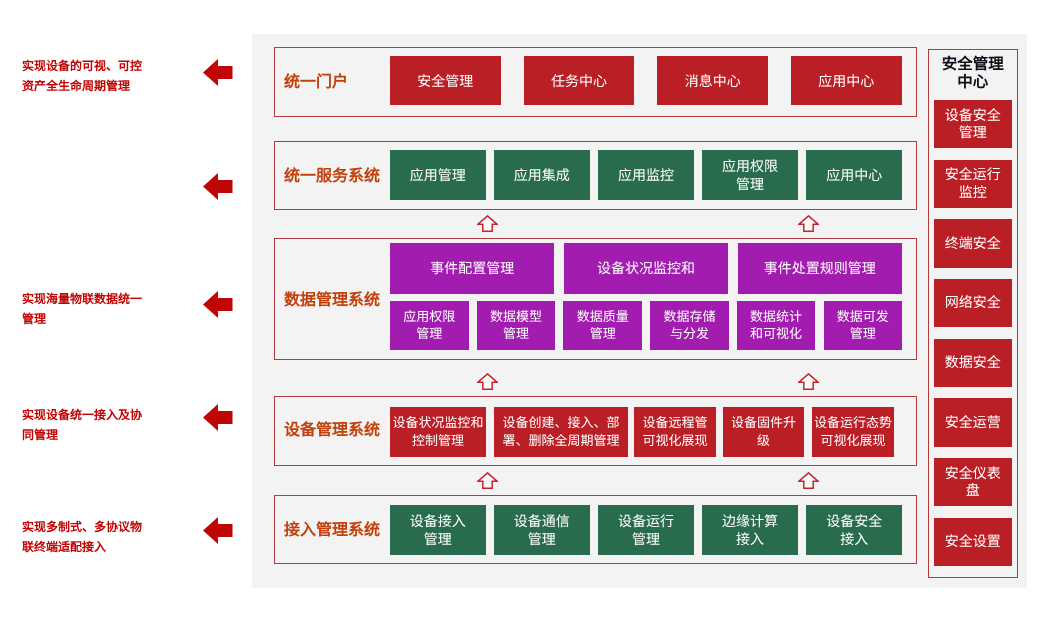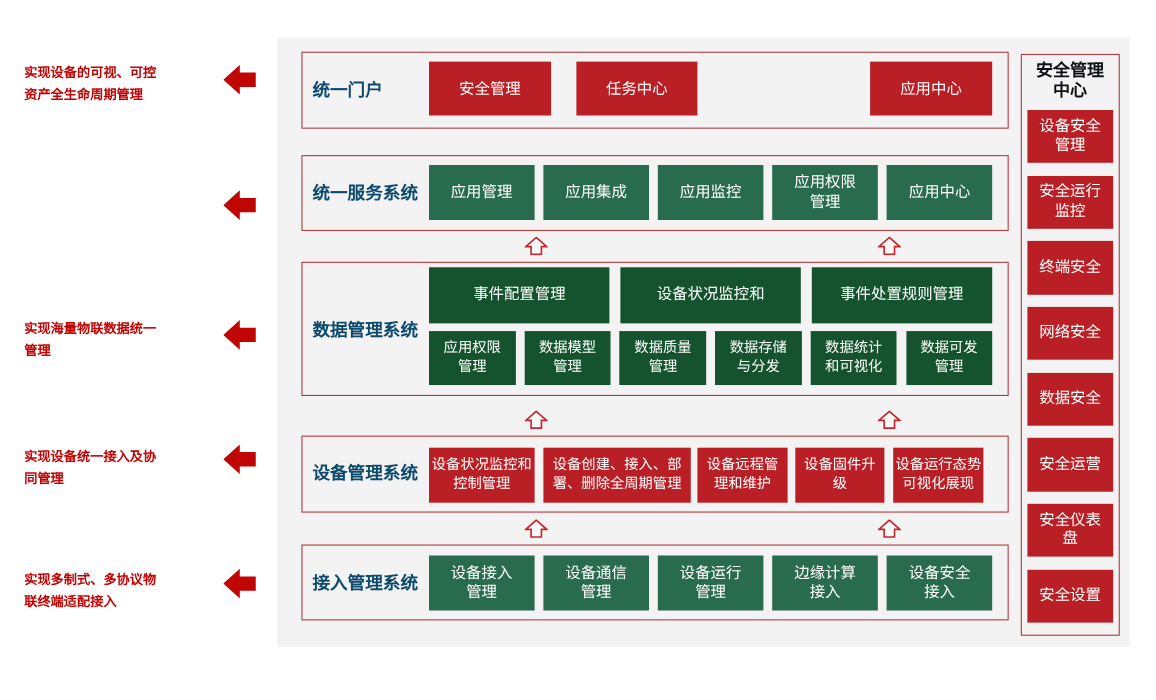--- a/index.html
+++ b/index.html
@@ -6,29 +6,29 @@
   body{
     width:1051px;height:636px;background:#ffffff;overflow:hidden;
     font-family:"DejaVu Sans","Liberation Sans",sans-serif;
     position:relative;
   }
   .page{position:absolute;left:0;top:0;width:1051px;height:636px;}
   .panel{position:absolute;left:252px;top:34px;width:775px;height:554px;background:#f4f3f3;}
   .rowbox{position:absolute;left:274px;width:643px;border:1px solid #b23b40;box-sizing:border-box;background:transparent;}
   .rowtitle{
     position:absolute;left:284px;width:102px;display:flex;align-items:center;
-    font-weight:bold;font-size:16px;color:#0c4a6e;letter-spacing:0px;line-height:19px;text-align:center;
+    font-weight:bold;font-size:16px;color:#c2410c;letter-spacing:0px;line-height:19px;text-align:center;
   }
   .btn{
     position:absolute;display:flex;align-items:center;justify-content:center;
     color:#ffffff;text-align:center;white-space:pre-line;line-height:18px;box-sizing:border-box;
   }
   .btn.red{background:#ba1f26;}
   .btn.green{background:#296b4d;}
-  .btn.blue{background:#14532d;}
+  .btn.blue{background:#a21caf;}
   .f14{font-size:14px;}
   .f13{font-size:13px;line-height:17.5px;}
   .ann{
     position:absolute;left:22px;width:182px;color:#c00505;font-weight:bold;
     font-size:12px;line-height:20px;white-space:pre-line;
   }
   .larr{position:absolute;}
   .uarr{position:absolute;}
   .sidebar{
     position:absolute;left:928px;top:48.5px;width:89.5px;height:529.5px;
@@ -73,20 +73,21 @@
       <polygon points="0,13.5 15,0 15,7 29.5,7 29.5,20 15,20 15,27" fill="#c00505"></polygon>
     </svg>
   <svg class="larr" style="left:203px;top:516.5px" width="30" height="27" viewBox="0 0 30 27">
       <polygon points="0,13.5 15,0 15,7 29.5,7 29.5,20 15,20 15,27" fill="#c00505"></polygon>
     </svg>
 
   <div class="rowbox" style="top:47px;height:69.5px"></div>
   <div class="rowtitle" style="top:47px;height:69.5px">统一门户</div>
   <div class="btn red f14" style="left:390px;top:56px;width:110.7px;height:49.4px">安全管理</div>
   <div class="btn red f14" style="left:523.6px;top:56px;width:110.7px;height:49.4px">任务中心</div>
+  <div class="btn red f14" style="left:657.3px;top:56px;width:110.7px;height:49.4px">消息中心</div>
   <div class="btn red f14" style="left:791px;top:56px;width:110.7px;height:49.4px">应用中心</div>
 
   <div class="rowbox" style="top:140.5px;height:69px"></div>
   <div class="rowtitle" style="top:140.5px;height:69px">统一服务系统</div>
   <div class="btn green f14" style="left:390px;top:150px;width:95.5px;height:50px">应用管理</div>
   <div class="btn green f14" style="left:494.1px;top:150px;width:95.5px;height:50px">应用集成</div>
   <div class="btn green f14" style="left:598.2px;top:150px;width:95.5px;height:50px">应用监控</div>
   <div class="btn green f14" style="left:702.3px;top:150px;width:95.5px;height:50px">应用权限
 管理</div>
   <div class="btn green f14" style="left:806.4px;top:150px;width:95.5px;height:50px">应用中心</div>
@@ -123,21 +124,21 @@
       <polygon points="10.5,0.9 20,9.2 15.2,9.2 15.2,16.2 5.8,16.2 5.8,9.2 1,9.2" fill="#f9f8f8" stroke="#c2272d" stroke-width="1.5" stroke-linejoin="miter"></polygon>
     </svg>
 
   <div class="rowbox" style="top:396px;height:69.7px"></div>
   <div class="rowtitle" style="top:396px;height:67px">设备管理系统</div>
   <div class="btn red f13" style="left:390px;top:406.7px;width:96px;height:50.3px">设备状况监控和
 控制管理</div>
   <div class="btn red f13" style="left:494px;top:406.7px;width:134px;height:50.3px">设备创建、接入、部
 署、删除全周期管理</div>
   <div class="btn red f13" style="left:634px;top:406.7px;width:82px;height:50.3px">设备远程管
-理和维护</div>
+可视化展现</div>
   <div class="btn red f13" style="left:723px;top:406.7px;width:81px;height:50.3px">设备固件升
 级</div>
   <div class="btn red f13" style="left:812px;top:406.7px;width:82px;height:50.3px">设备运行态势
 可视化展现</div>
 
   <svg class="uarr" style="left:477px;top:472.3px" width="21" height="17" viewBox="0 0 21 17">
       <polygon points="10.5,0.9 20,9.2 15.2,9.2 15.2,16.2 5.8,16.2 5.8,9.2 1,9.2" fill="#f9f8f8" stroke="#c2272d" stroke-width="1.5" stroke-linejoin="miter"></polygon>
     </svg>
   <svg class="uarr" style="left:797.5px;top:472.3px" width="21" height="17" viewBox="0 0 21 17">
       <polygon points="10.5,0.9 20,9.2 15.2,9.2 15.2,16.2 5.8,16.2 5.8,9.2 1,9.2" fill="#f9f8f8" stroke="#c2272d" stroke-width="1.5" stroke-linejoin="miter"></polygon>

